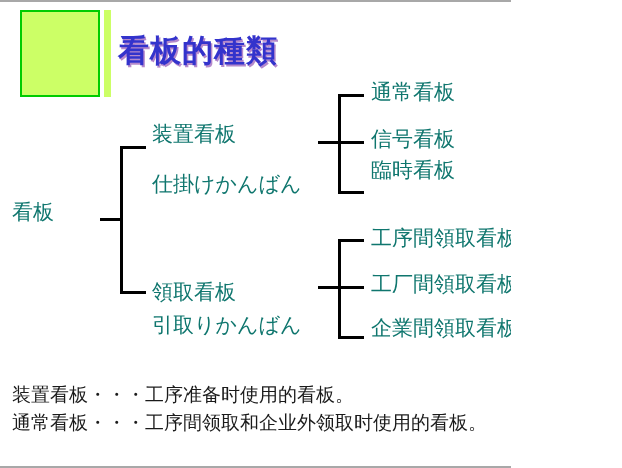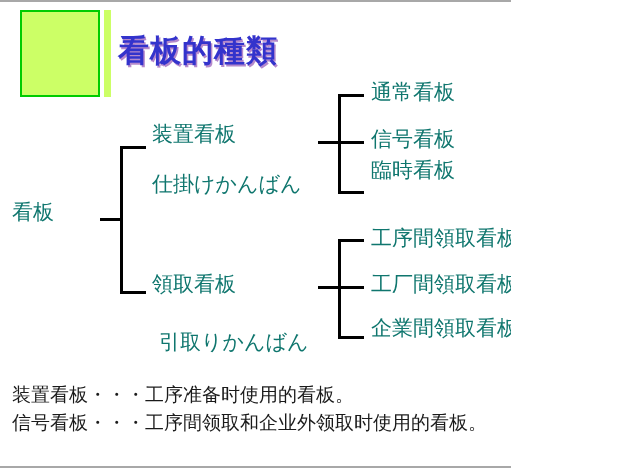--- a/index.html
+++ b/index.html
@@ -65,22 +65,22 @@
 
   
   .root {
     left: 12px;
     top: 200px;
   }
 
   
   .l1-a1 { left: 152px; top: 122px; }
   .l1-a2 { left: 152px; top: 172px; font-family: Liberation Serif, serif; }
-  .l1-b1 { left: 152px; top: 272px; }
-  .l1-b2 { left: 159px; top: 313px; margin-top: 17px; }
+  .l1-b1 { left: 152px; top: 280px; }
+  .l1-b2 { left: 152px; top: 313px; }
 
   
   .l2-a1 { left: 371px; top:  80px; }
   .l2-a2 { left: 371px; top: 127px; }
   .l2-a3 { left: 371px; top: 158px; }
   .l2-b1 { left: 371px; top: 226px; }
   .l2-b2 { left: 371px; top: 272px; }
   .l2-b3 { left: 371px; top: 316px; }
 
   
@@ -165,15 +165,15 @@
   <div class="hline sb2-in"></div>
   <div class="hline sb2-t"></div>
   <div class="hline sb2-m"></div>
   <div class="hline sb2-b"></div>
 
   <div class="node l2-b1">工序間領取看板</div>
   <div class="node l2-b2">工厂間領取看板</div>
   <div class="node l2-b3">企業間領取看板</div>
 
   <div class="note note-1">装置看板・・・工序准备时使用的看板。</div>
-  <div class="note note-2">信号看板・・・工序間领取和企业外领取时使用的看板。</div>
+  <div class="note note-2">通常看板・・・工序間领取和企业外领取时使用的看板。</div>
 
 </div>
 
 </body></html>

